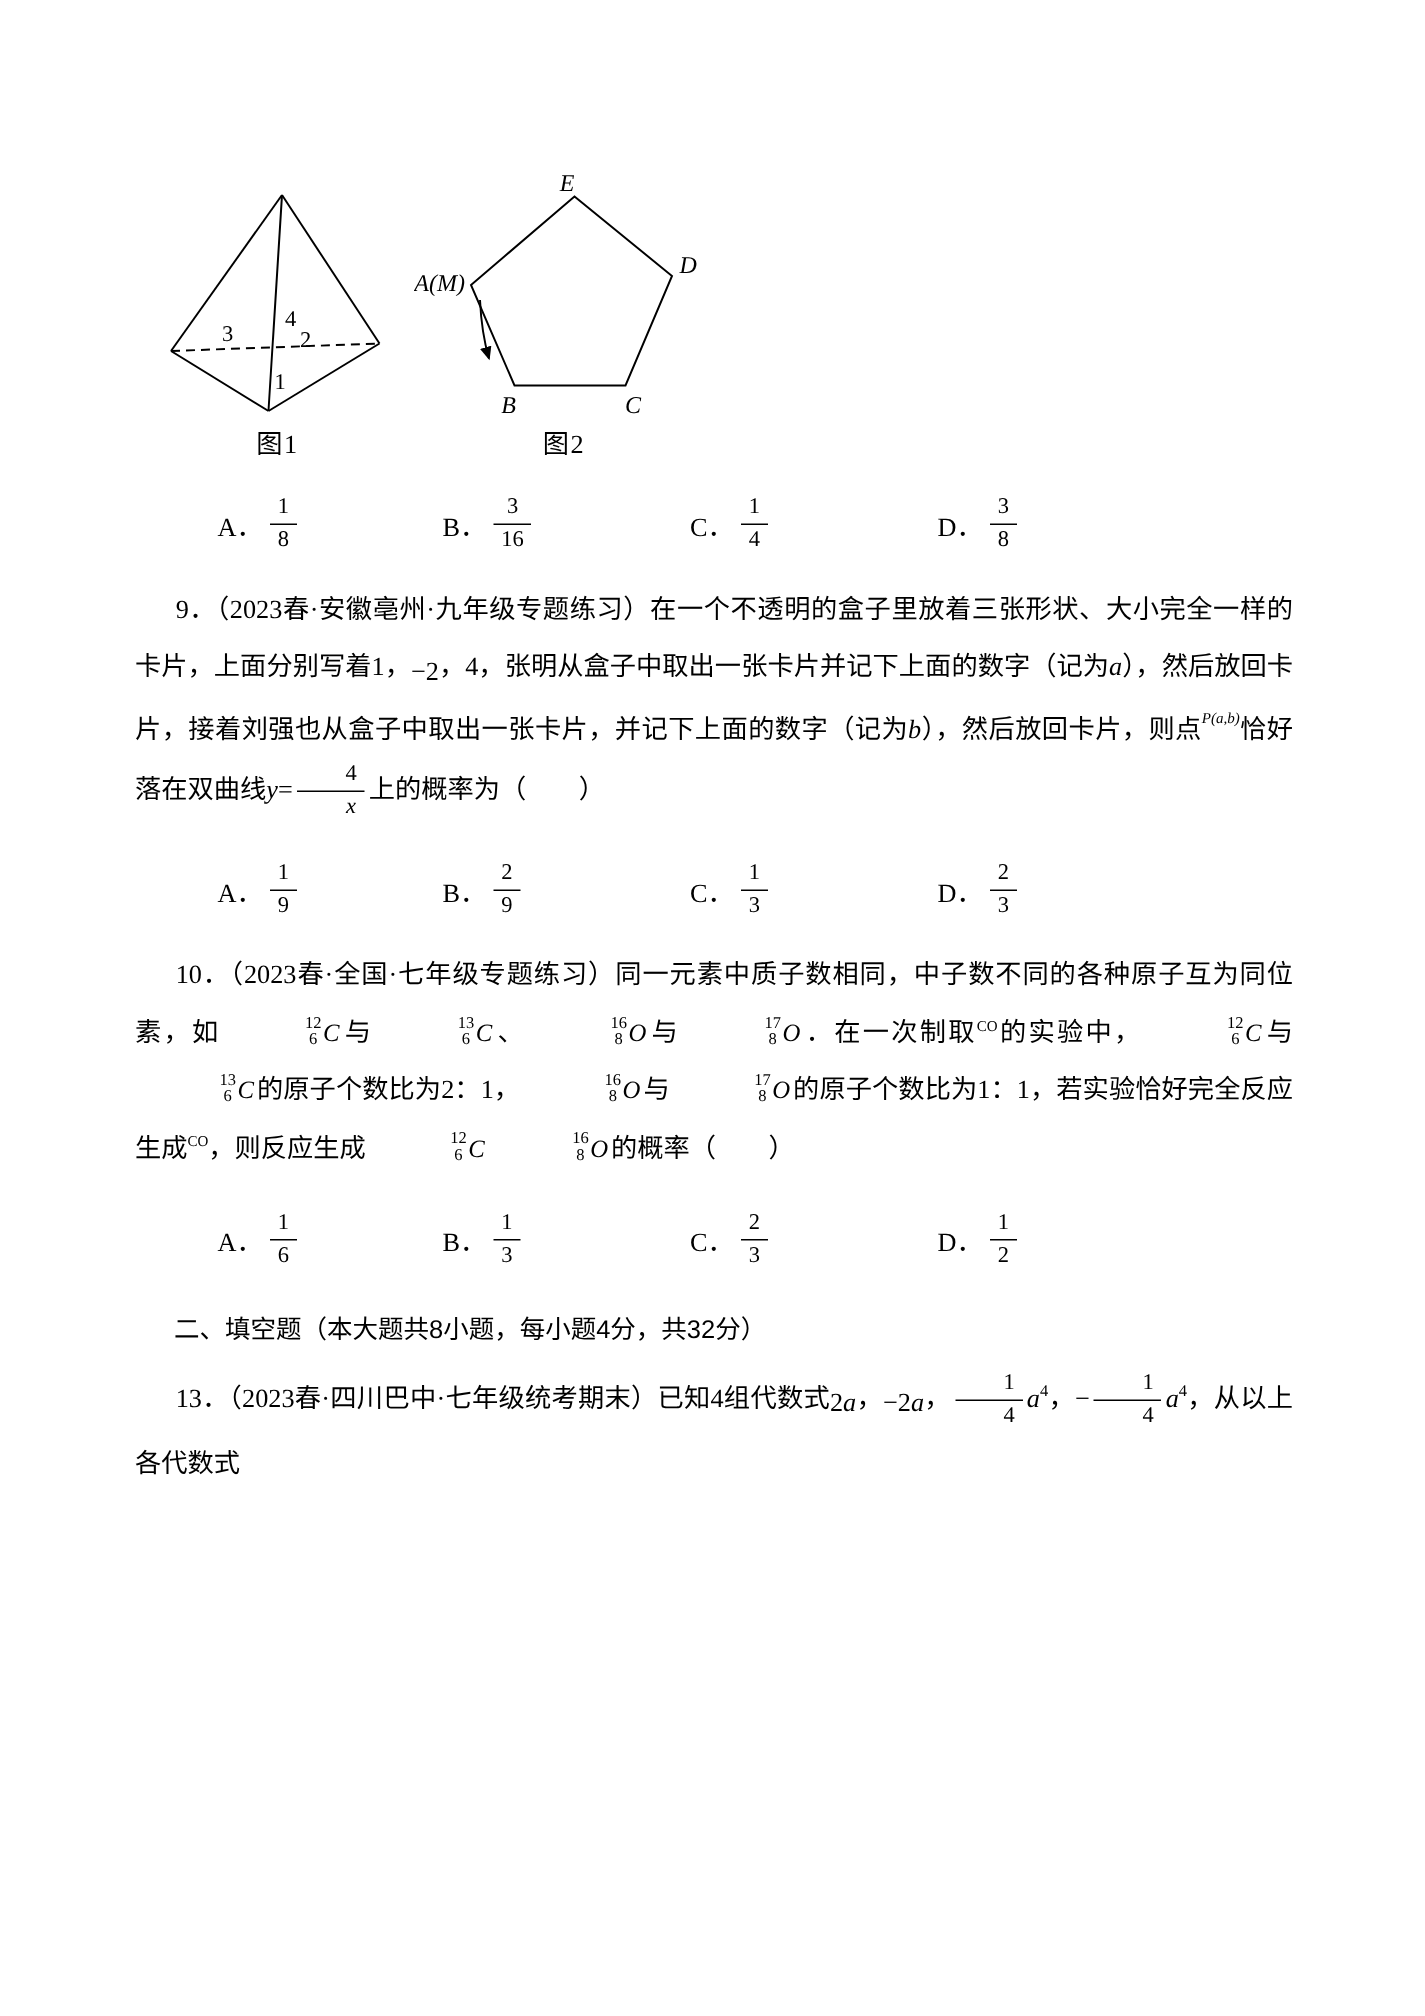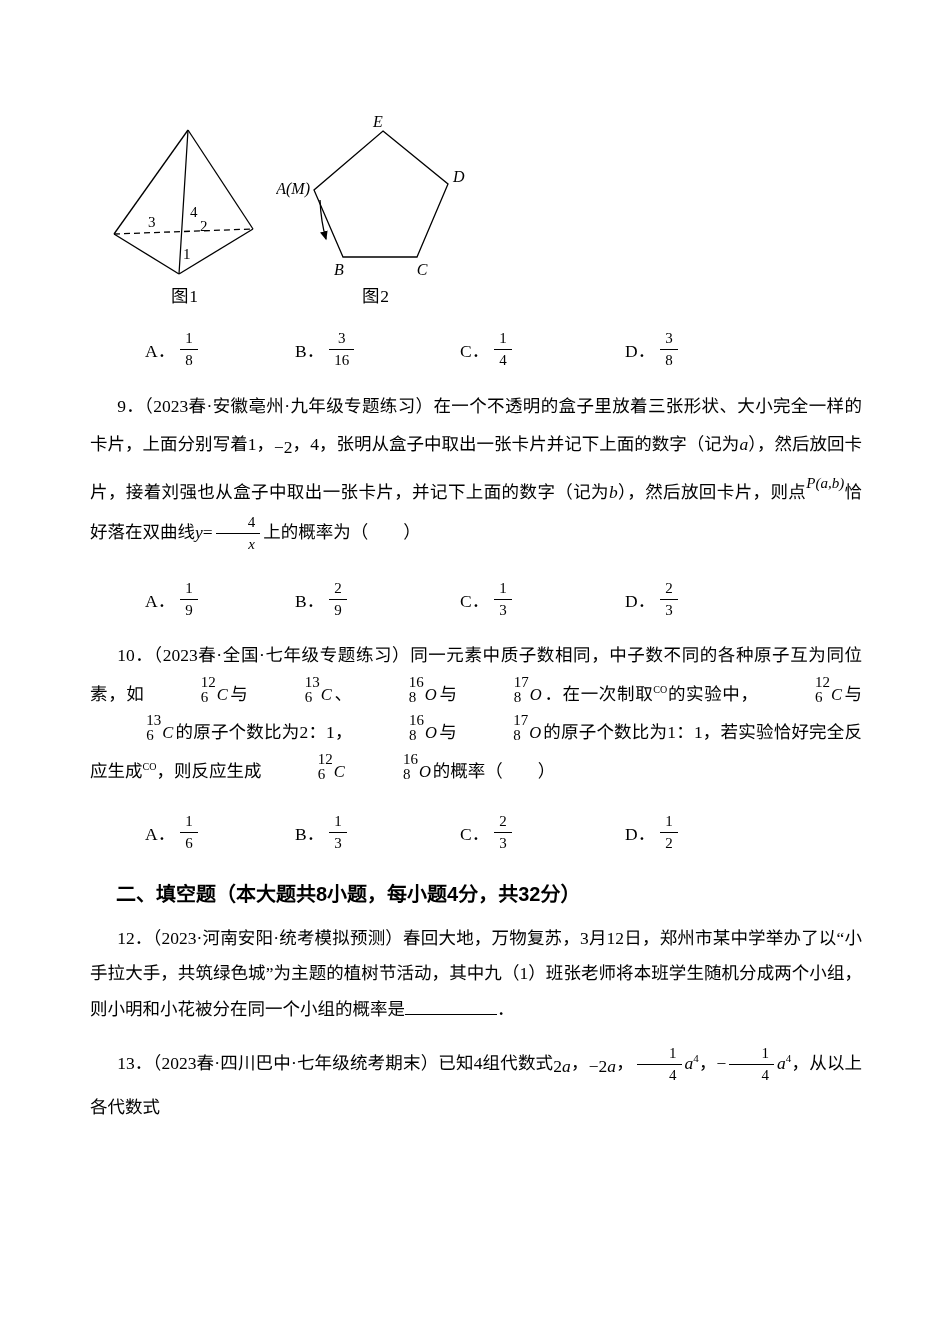--- a/index.html
+++ b/index.html
@@ -29,33 +29,33 @@
   .opts { display:grid; grid-template-columns:150px 165px 165px 1fr; margin:20px 0 6px 55px; align-items:center; }
   .opt { display:flex; align-items:center; }
   .olabel { margin-right:2px; }
 
   
   .frac { display:inline-block; text-align:center; vertical-align:middle; line-height:1.15; margin:3px 3px; font-size:15px; }
   .frac .fn { display:block; padding:0 5px 2px; border-bottom:1.2px solid #000; }
   .frac .fd { display:block; padding:2px 5px 0; }
   .it { font-style:italic; }
   .low { vertical-align:-3px; }
-  .phigh { vertical-align:10px; font-style:italic; font-size:15px; }
+  .phigh { vertical-align:10px; font-style:italic; font-size:10px; }
   .chem { vertical-align:7px; font-size:10px; }
   .sp { vertical-align:super; font-size:11px; }
   .iso { display:inline-block; white-space:nowrap; margin:0 2px; }
-  .iso .pre { display:inline-block; text-align:left; line-height:1; font-size:15px; vertical-align:-2px; margin-right:1px; }
+  .iso .pre { display:inline-block; text-align:center; line-height:1; font-size:11px; vertical-align:-2px; margin-right:1px; }
   .iso .pre span { display:block; }
   .iso .sym { font-style:italic; font-size:16.5px; }
 
   .blank { display:inline-block; border-bottom:1.2px solid #000; height:1em; }
   .blank.s { width:30px; }
   .blank.l { width:92px; }
 
-  .sec { font-weight:bold; margin:22px 0 2px 26px; font-family:"Liberation Sans","DejaVu Sans",sans-serif; font-size:20px; }
+  .sec { font-weight:normal; margin:22px 0 2px 26px; font-family:"Liberation Sans","DejaVu Sans",sans-serif; font-size:17px; }
 </style>
 </head>
 <body>
 
 <div class="page">
 
   <div class="figs">
     <div class="figcol">
       <svg width="150" height="152" viewBox="0 0 150 152">
         <line class="edge" x1="78" y1="4" x2="4" y2="108"></line>
@@ -184,17 +184,16 @@
         <span class="frac">
           <span class="fn">1</span>
           <span class="fd">2</span>
         </span>
       </div>
   </div>
 
   <div class="sec">二、填空题（本大题共8小题，每小题4分，共32分）</div>
 
 
-  <p class="stem tight"><span>12．（2023·河南安阳·统考模拟预测）春回大地，万物复苏，3月12日，郑州市某中学举办了以“小手拉大手，共筑绿色城”为主题的植树节活动，其中九（1）班张老师将本班学生随机分成两个小组，则小明和小花被分在同一个小组的概率是</span><span class="blank l"></span><span>．</span></p>
 
   <p class="stem"><span>13．（2023春·四川巴中·七年级统考期末）已知4组代数式</span><span class="low"><span>2</span><span class="it">a</span></span><span>，</span><span class="low"><span>−2</span><span class="it">a</span></span><span>，</span><span class="frac"><span class="fn">1</span><span class="fd">4</span></span><span class="it">a</span><span class="sp">4</span><span>，</span><span>−</span><span class="frac"><span class="fn">1</span><span class="fd">4</span></span><span class="it">a</span><span class="sp">4</span><span>，从以上各代数式</span></p>
 
 </div>
 
 </body></html>

